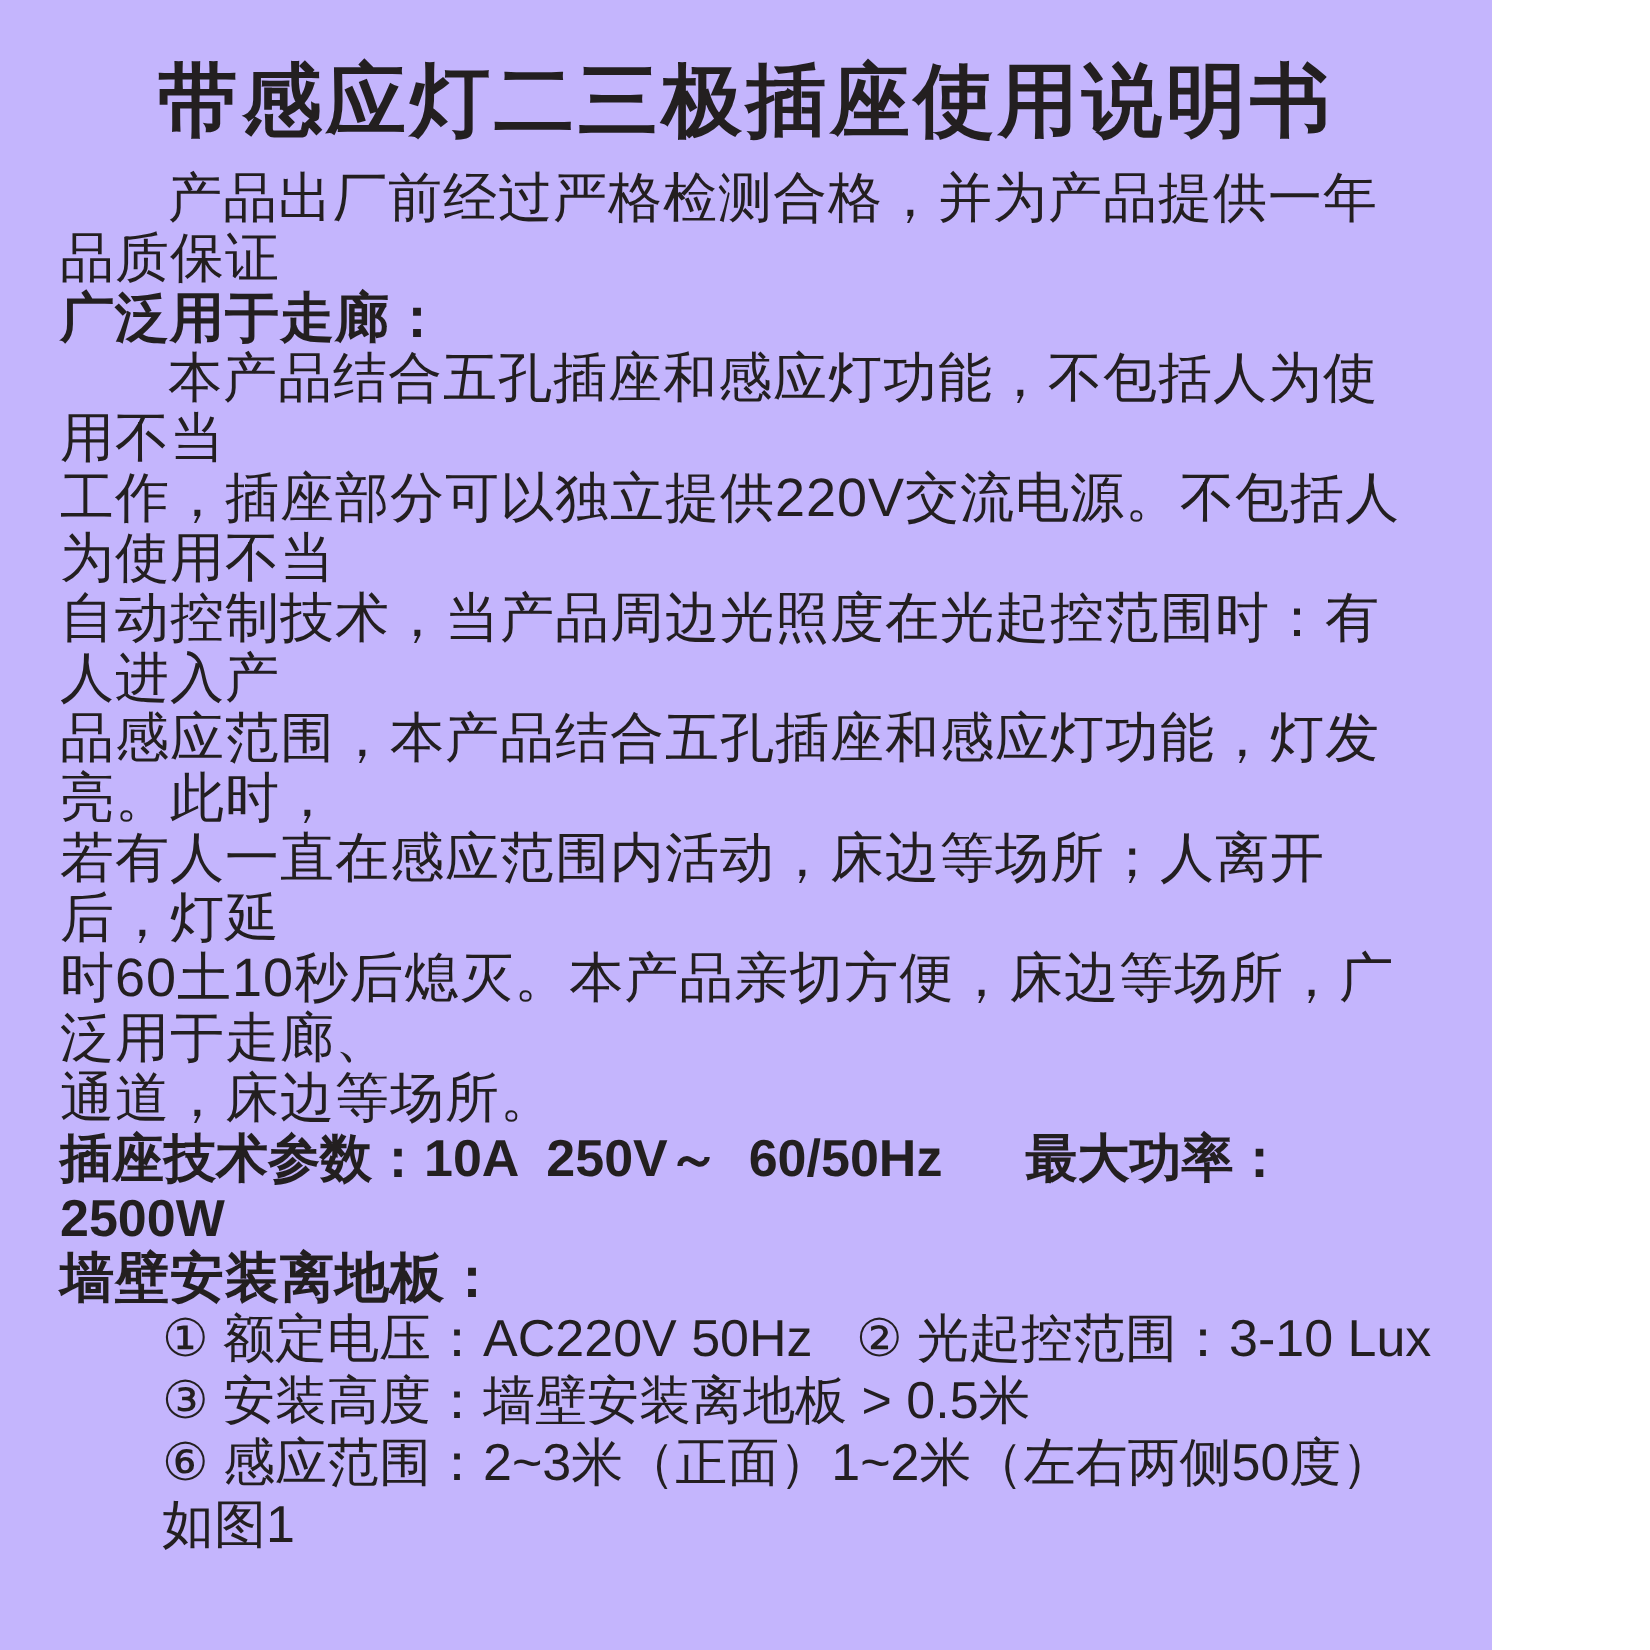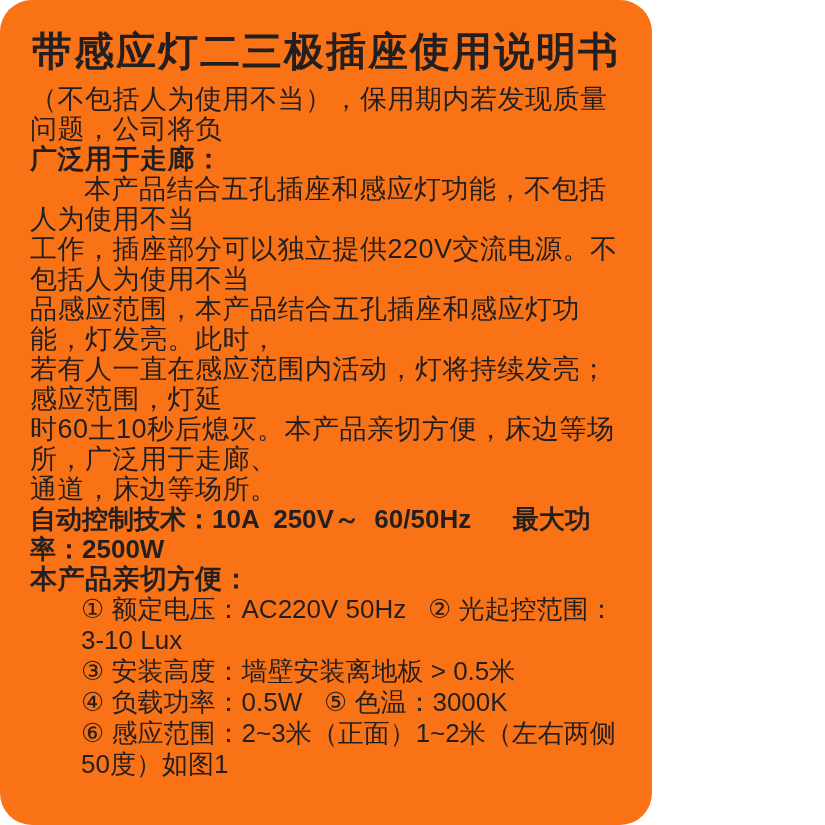--- a/index.html
+++ b/index.html
@@ -5,24 +5,23 @@
   html, body { margin: 0; padding: 0; }
   body {
     width: 825px; height: 825px;
     background: #ffffff;
     font-family: "Liberation Sans", "DejaVu Sans", sans-serif;
     color: #231f20;
     overflow: hidden;
   }
   .page {
     box-sizing: border-box;
-    width: 652px; height: 825px;
+    width: 746px; height: 825px;
     padding: 20px 30px 0 30px;
-    background: #f97316;
-    border-radius: 32px;
+    background: #c4b5fd;
   }
   .doc-title {
     margin: 8px 0 10px 0;
     font-size: 40px;
     line-height: 46px;
     font-weight: 700;
     text-align: center;
     letter-spacing: 2px;
     white-space: nowrap;
   }
@@ -54,38 +53,38 @@
   }
 </style>
 </head>
 <body>
 
 <div class="page">
 
   <h1 class="doc-title">带感应灯二三极插座使用说明书</h1>
 
   <div>
-    <div class="line">（不包括人为使用不当），保用期内若发现质量问题，公司将负</div>
+    <div class="line indent">产品出厂前经过严格检测合格，并为产品提供一年品质保证</div>
   </div>
 
   <div class="section-heading">广泛用于走廊：</div>
 
   <div>
     <div class="line indent">本产品结合五孔插座和感应灯功能，不包括人为使用不当</div>
     <div class="line">工作，插座部分可以独立提供220V交流电源。不包括人为使用不当</div>
+    <div class="line">自动控制技术，当产品周边光照度在光起控范围时：有人进入产</div>
     <div class="line">品感应范围，本产品结合五孔插座和感应灯功能，灯发亮。此时，</div>
-    <div class="line">若有人一直在感应范围内活动，灯将持续发亮；感应范围，灯延</div>
+    <div class="line">若有人一直在感应范围内活动，床边等场所；人离开后，灯延</div>
     <div class="line">时60土10秒后熄灭。本产品亲切方便，床边等场所，广泛用于走廊、</div>
     <div class="line">通道，床边等场所。</div>
   </div>
 
-  <div class="params-line"><span>自动控制技术：</span><span>10A  250V～  60/50Hz</span><span class="maxpower">最大功率：</span><span>2500W</span></div>
+  <div class="params-line"><span>插座技术参数：</span><span>10A  250V～  60/50Hz</span><span class="maxpower">最大功率：</span><span>2500W</span></div>
 
-  <div class="section-heading">本产品亲切方便：</div>
+  <div class="section-heading">墙壁安装离地板：</div>
 
   <div>
     <div class="tech-item">① 额定电压：AC220V 50Hz   ② 光起控范围：3-10 Lux</div>
     <div class="tech-item">③ 安装高度：墙壁安装离地板 &gt; 0.5米</div>
-    <div class="tech-item">④ 负载功率：0.5W   ⑤ 色温：3000K</div>
     <div class="tech-item">⑥ 感应范围：2~3米（正面）1~2米（左右两侧50度）如图1</div>
   </div>
 
 </div>
 
 </body></html>

